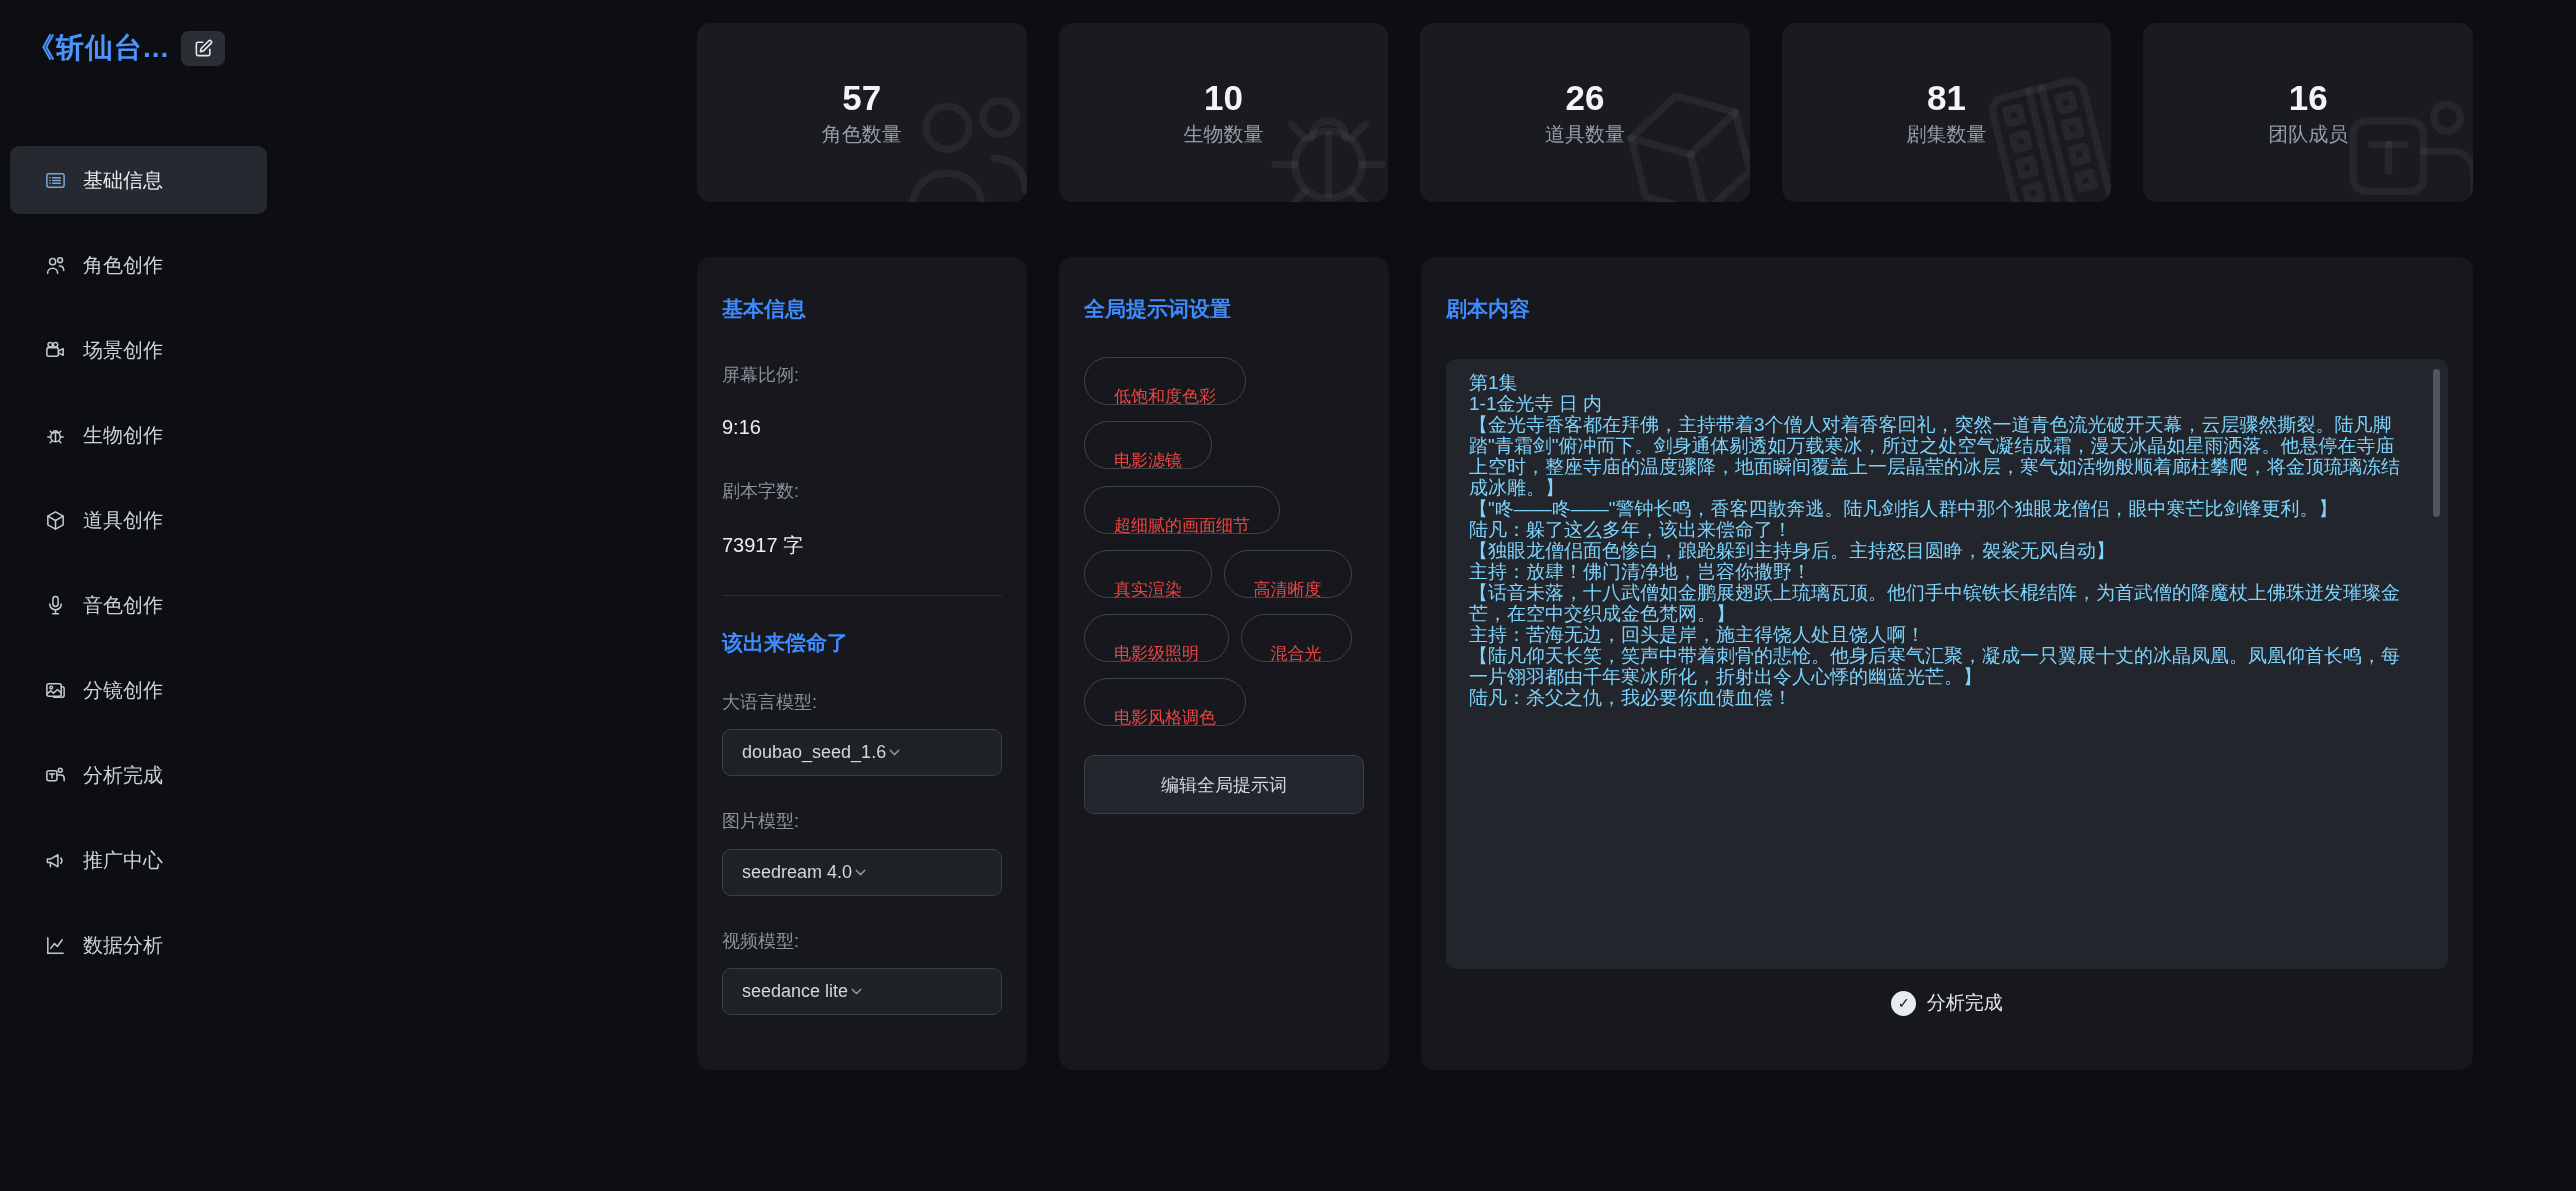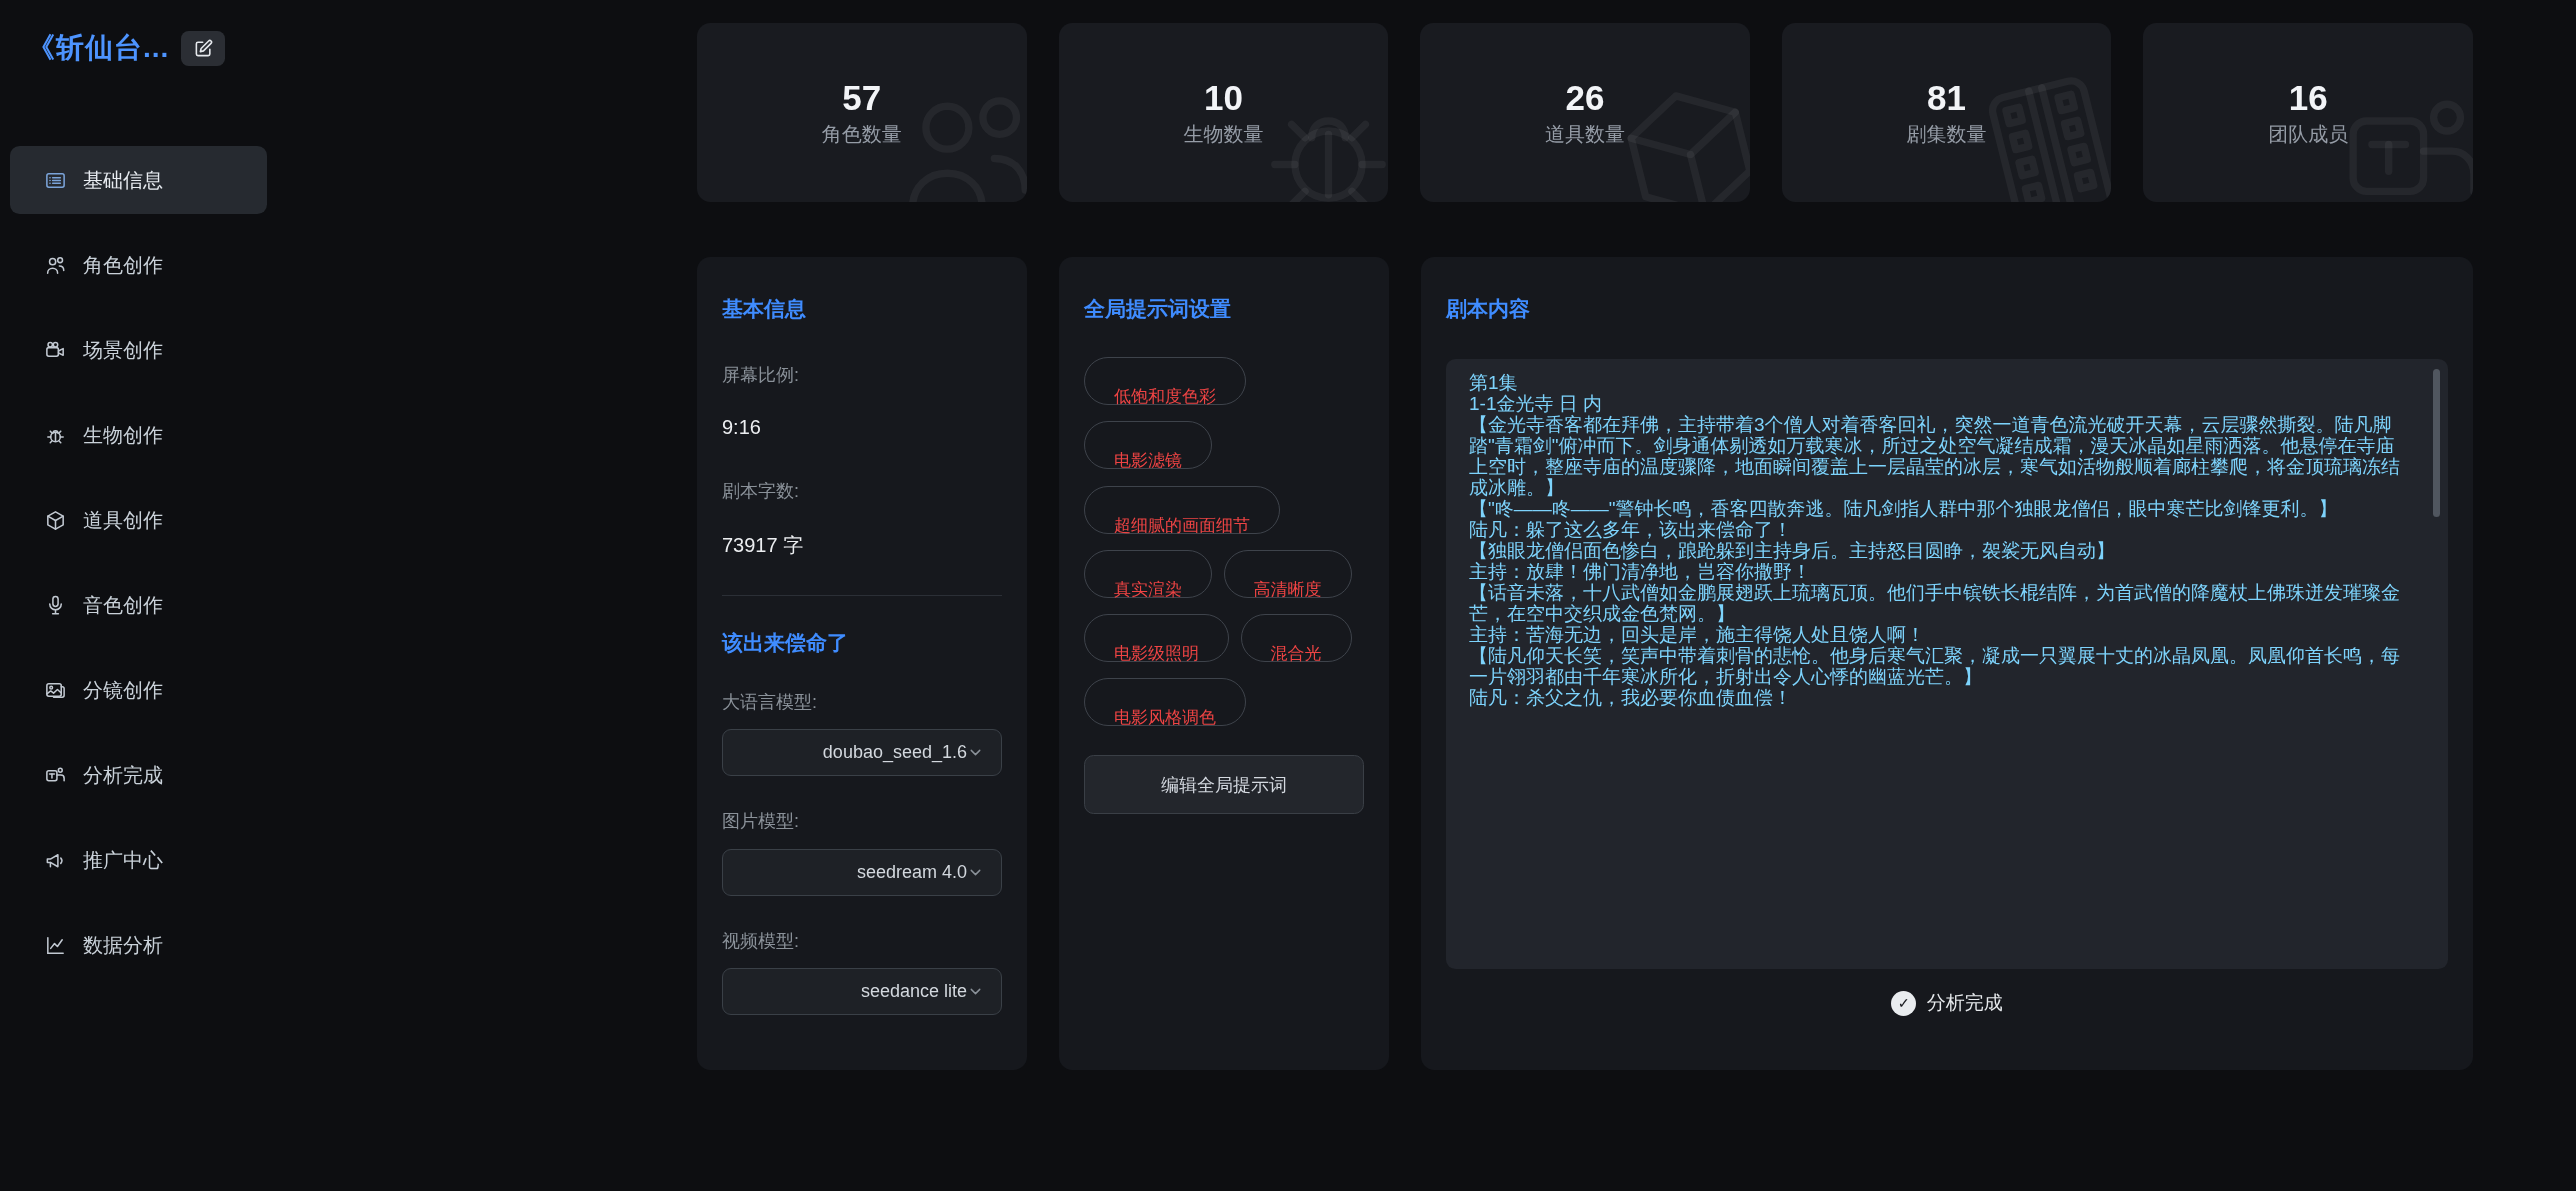--- a/index.html
+++ b/index.html
@@ -38,21 +38,21 @@
   .panel.p1,.panel.p2 { width:330px; flex:none; }
   .panel.p3 { flex:1; }
   .panel-title { font-size:21px; font-weight:bold; color:#3f8cff; }
 
   .field-label { font-size:18px; color:#8a9199; margin-top:40px; }
   .field-value { font-size:20px; color:#eceef1; margin-top:29px; }
   .divider { border:none; border-top:1px solid #2b2f36; margin-top:36px; }
   .sub-title { margin-top:33px; }
   .model-label { font-size:18px; color:#8a9199; margin-top:33px; }
   .select { margin-top:15.3px; width:100%; height:47px; background:#1e2126; border:1px solid #3a4047;
-            border-radius:9px; display:flex; align-items:center; justify-content:flex-end;
+            border-radius:9px; display:flex; align-items:center; justify-content:flex-start;
             padding:0 17px 0 19px; cursor:pointer; }
   .select-value { font-size:18px; color:#d3d8de; }
   .chev { width:17px; height:17px; stroke:#8a9199; stroke-width:2; fill:none;
           stroke-linecap:round; stroke-linejoin:round; }
 
   .chips { margin-top:34px; display:flex; flex-wrap:wrap; gap:16.3px 11.5px; }
   .chip { height:48px; line-height:46px; padding:16px 29px; border:1px solid #3e434b; border-radius:24px;
           font-size:17px; color:#ef4444; white-space:nowrap; }
   .edit-prompts-btn { margin-top:29px; width:100%; height:59px; background:#23262c; border:1px solid #3a3f46;
           border-radius:9.6px; color:#d4d9e0; font-size:18px; cursor:pointer;

